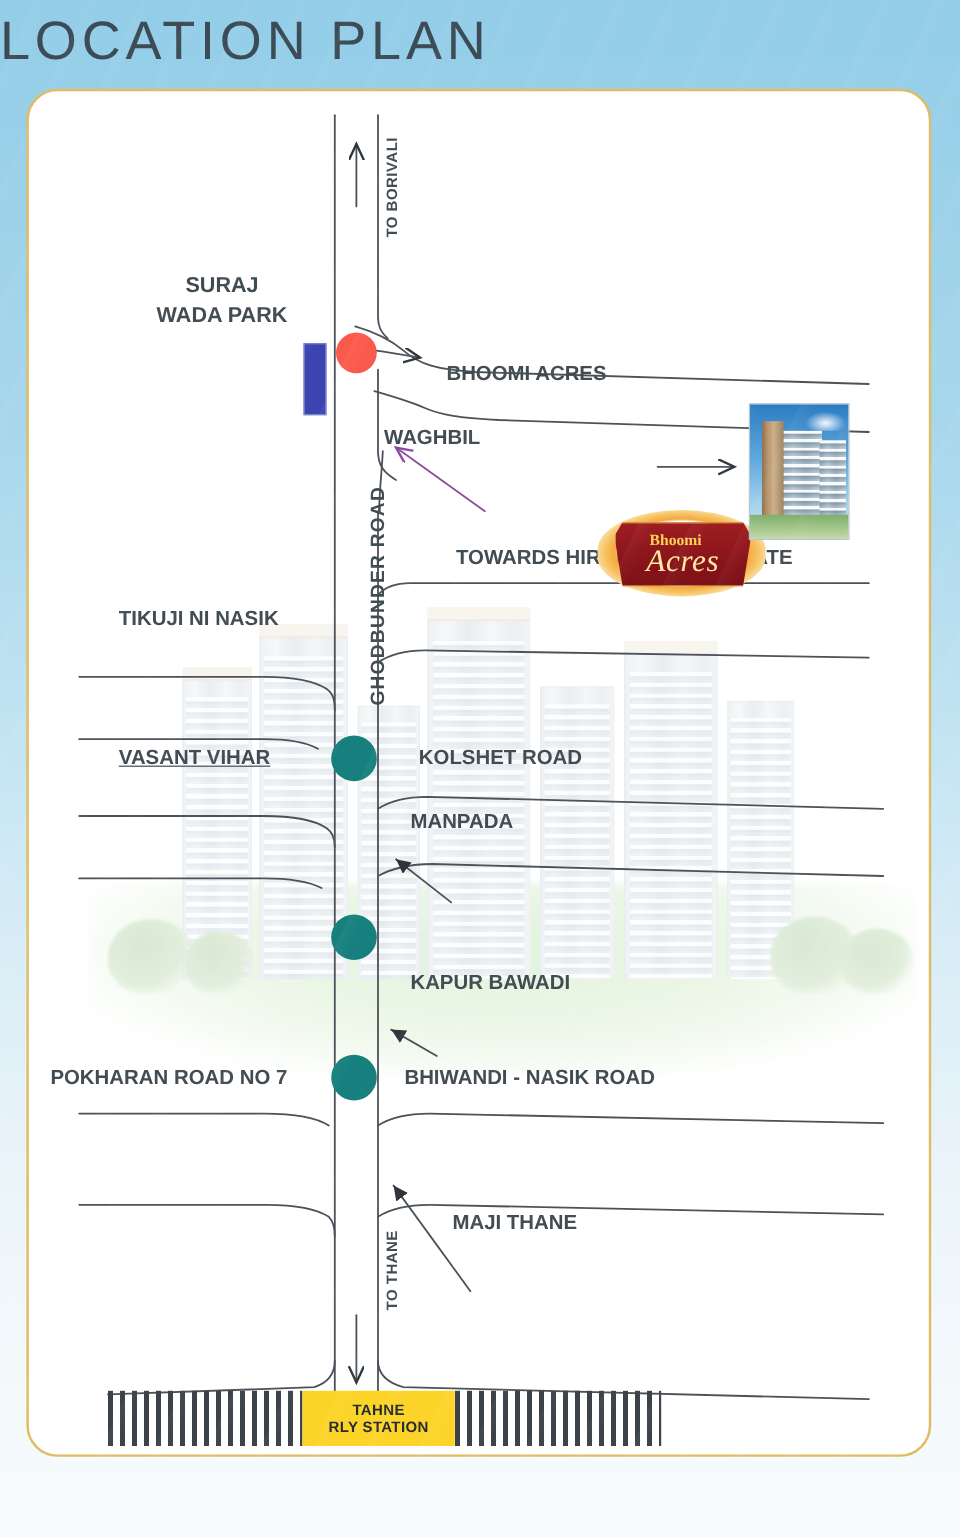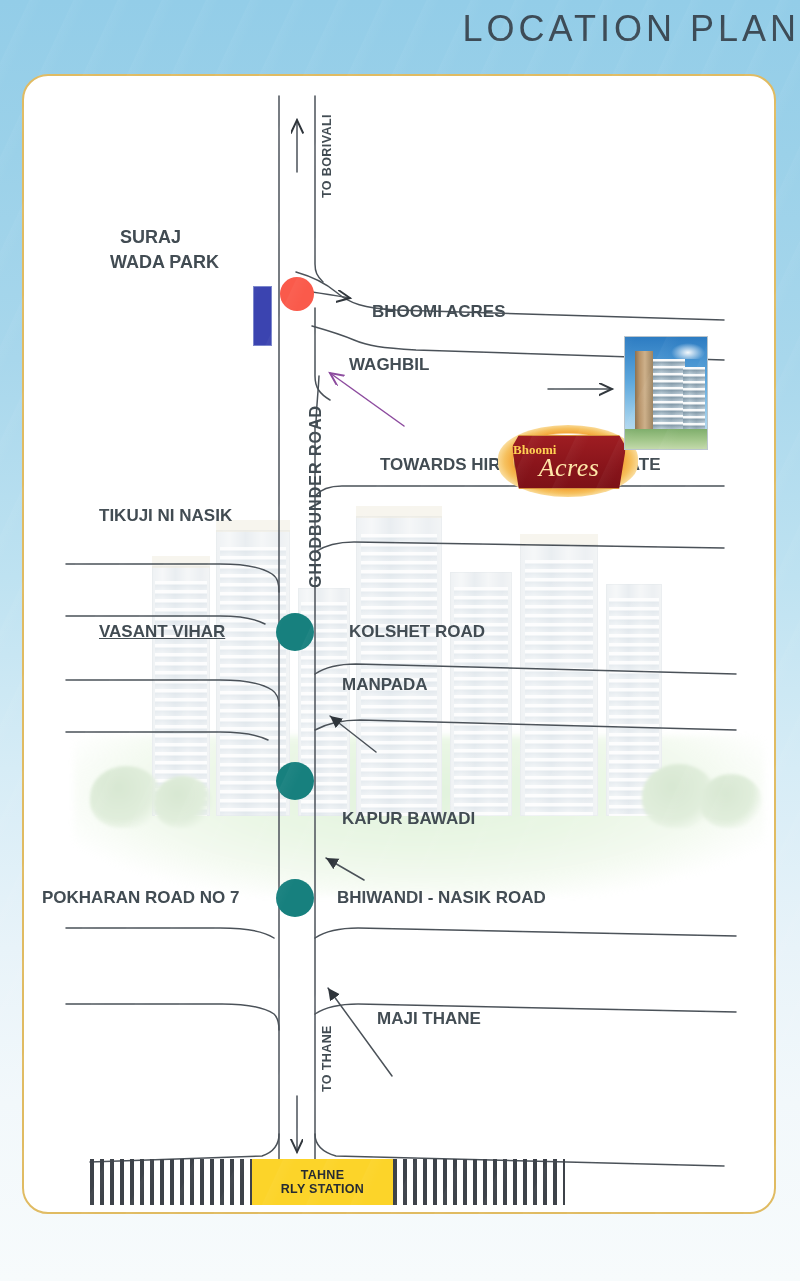--- a/index.html
+++ b/index.html
@@ -41,22 +41,22 @@
         rgba(255,255,255,0.00) 40px);
     opacity: .75;
   }
 
   
   .title {
     position: absolute;
     top: 8px;
     left: 0;
     width: 800px;
-    text-align: right;
-    font-size: 36px;
+    text-align: left;
+    font-size: 45px;
     font-weight: 400;
     letter-spacing: 4px;
     color: #3d4b56;
     font-family: "Liberation Sans", sans-serif;
   }
 
   
   .card {
     position: absolute;
     left: 22px;
@@ -161,21 +161,21 @@
     color: #414b52;
     font-weight: bold;
     white-space: nowrap;
     font-family: "Liberation Sans", sans-serif;
   }
   .lbl-18 { font-size: 18px; }
   .lbl-17 { font-size: 17px; }
   .lbl-16 { font-size: 16px; }
   .lbl-13 { font-size: 12.5px; letter-spacing: .4px; }
 
-  .lbl-center { text-align: left; }
+  .lbl-center { text-align: center; }
 
   .vert {
     transform-origin: 0 0;
     transform: rotate(-90deg);
   }
 
   
   .logo {
     position: absolute;
     left: 474px;
@@ -198,21 +198,21 @@
     height: 52px;
     background: linear-gradient(180deg, #9e1d22 0%, #8a151b 55%, #7d1117 100%);
     border: 1px solid #d4913c;
     box-shadow: 0 0 0 1px rgba(246,200,110,.55);
     clip-path: polygon(6% 0%, 94% 0%, 100% 22%, 94% 100%, 6% 100%, 0% 22%);
   }
   .logo-b {
     position: absolute;
     left: 0; top: 6px;
     width: 100px;
-    text-align: left;
+    text-align: center;
     color: #ffd152;
     font-size: 13px;
     font-weight: bold;
     font-family: "Liberation Serif", serif;
   }
   .logo-a {
     position: absolute;
     left: 0; top: 17px;
     width: 112px;
     text-align: center;
@@ -274,21 +274,21 @@
     display: flex;
     align-items: stretch;
   }
   .rail-ticks {
     height: 46px;
     background: repeating-linear-gradient(90deg,
       #3d4249 0px, #3d4249 4px,
       rgba(0,0,0,0) 4px, rgba(0,0,0,0) 10px);
   }
   .rly-box {
-    width: 141px;
+    width: 127px;
     height: 46px;
     background: #fcd429;
     display: flex;
     flex-direction: column;
     align-items: center;
     justify-content: center;
     line-height: 1.15;
   }
   .rly-box span {
     color: #262b31;
@@ -430,21 +430,21 @@
       <div class="lbl lbl-17" style="left:18px; top:812px;">POKHARAN ROAD NO 7</div>
 
       <div class="lbl lbl-17" style="left:348px; top:226px;">BHOOMI ACRES</div>
 
       <div class="lbl lbl-17" style="left:356px; top:379px;">TOWARDS HIRANANDANI ESTATE</div>
 
       <div class="lbl lbl-17" style="left:325px; top:546px;">KOLSHET ROAD</div>
 
       <div class="lbl lbl-17" style="left:313px; top:812px;">BHIWANDI - NASIK ROAD</div>
 
-      <div class="lbl lbl-17" style="left:325px; top:279px;">WAGHBIL</div>
+      <div class="lbl lbl-17" style="left:296px; top:279px;">WAGHBIL</div>
 
       <div class="lbl lbl-17" style="left:318px; top:599px;">MANPADA</div>
 
       <div class="lbl lbl-17" style="left:318px; top:733px;">KAPUR BAWADI</div>
 
       <div class="lbl lbl-17" style="left:353px; top:933px;">MAJI THANE</div>
 
       <div class="logo">
         <div class="logo-flour"></div>
         <div class="logo-plate">

